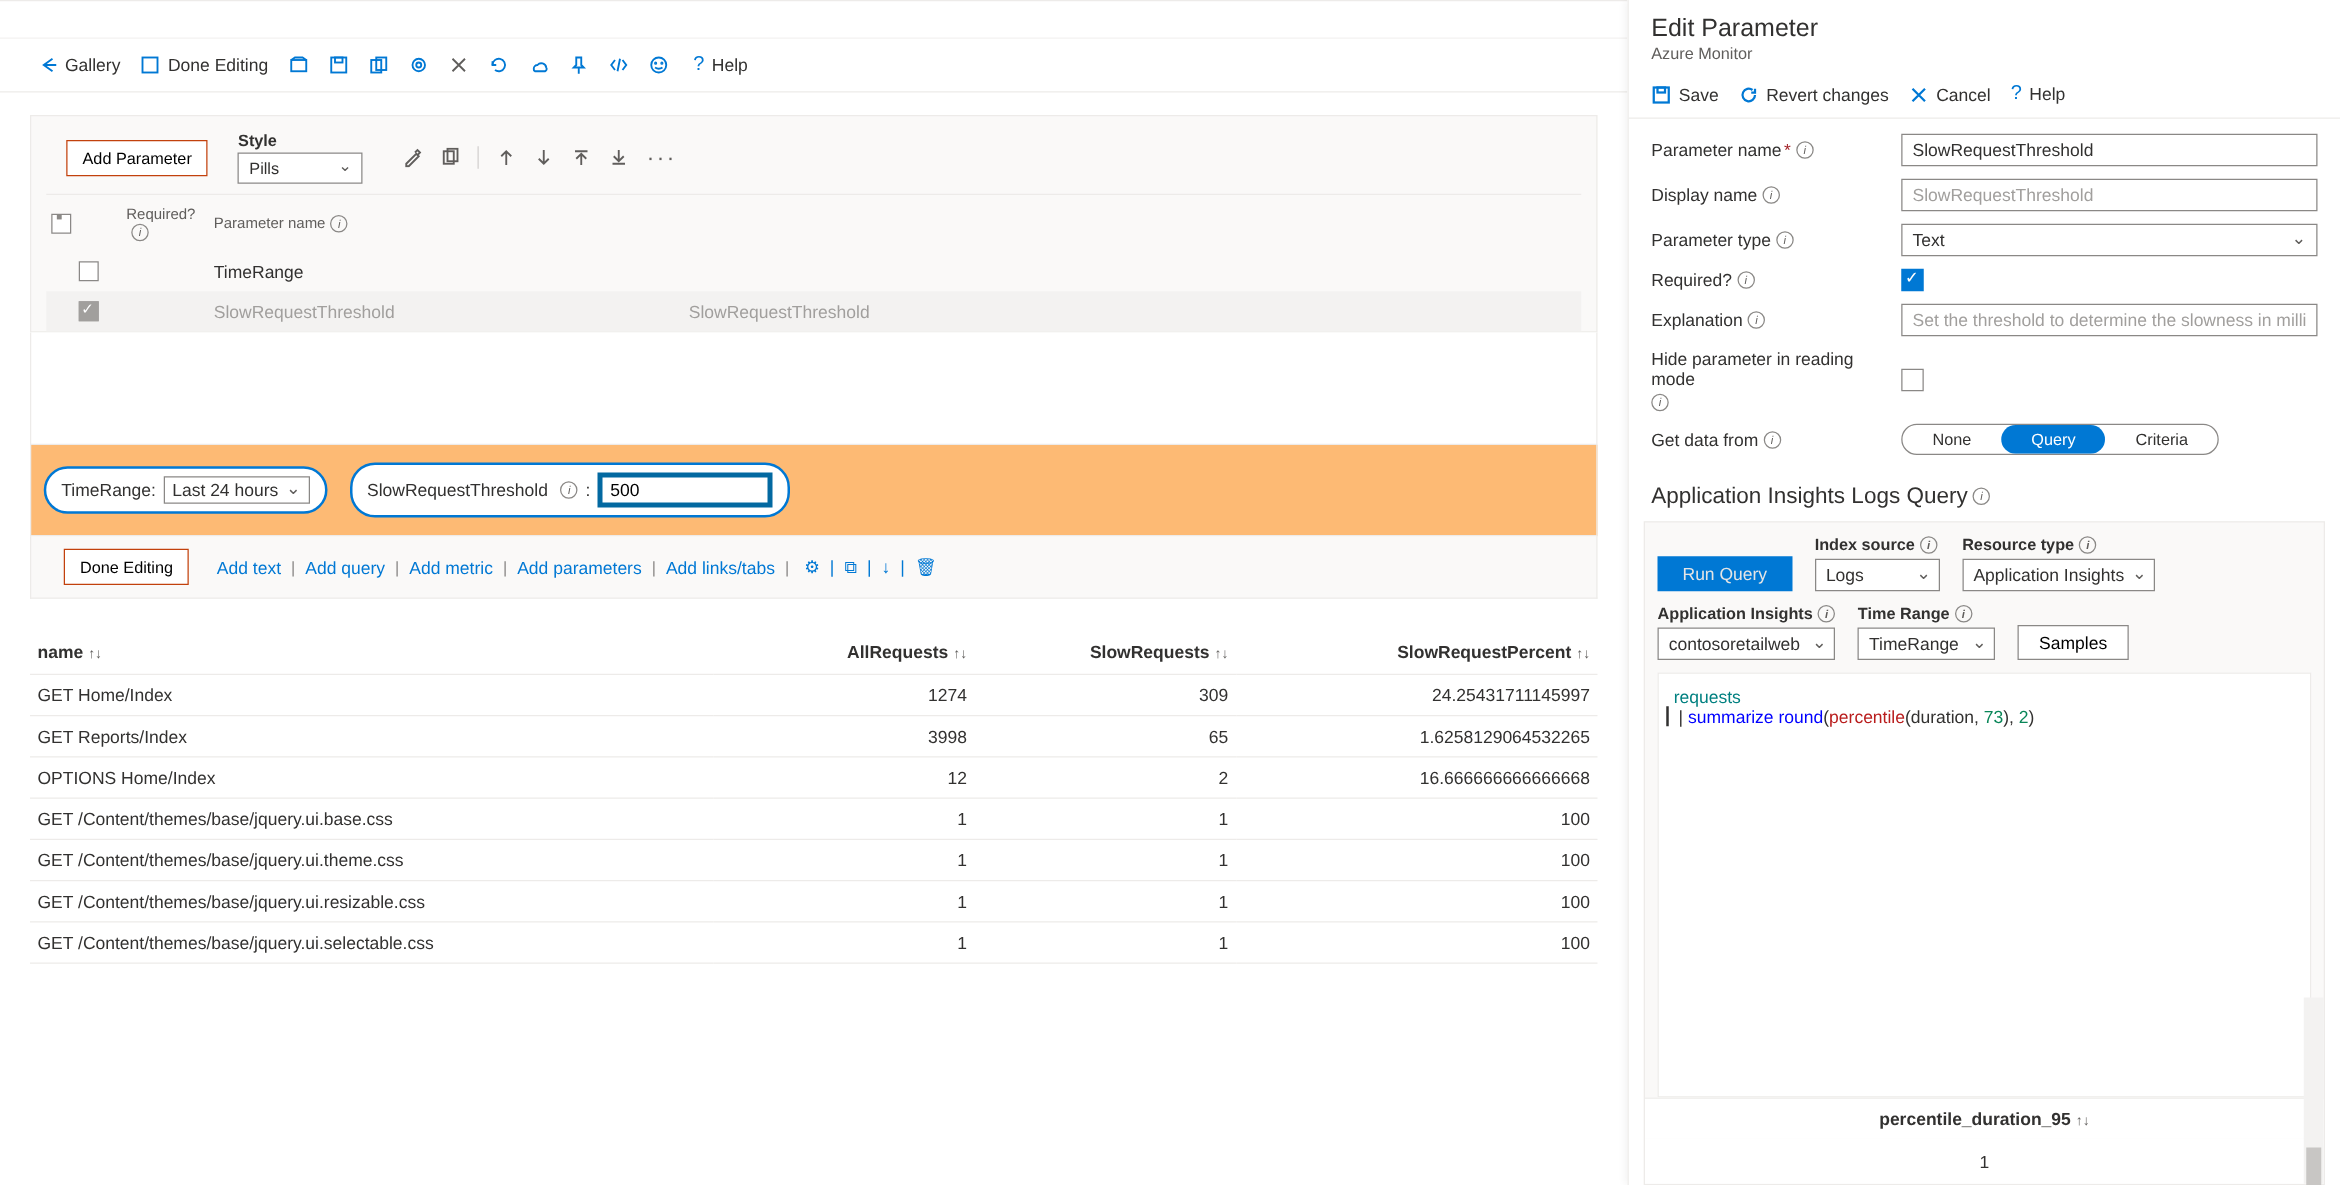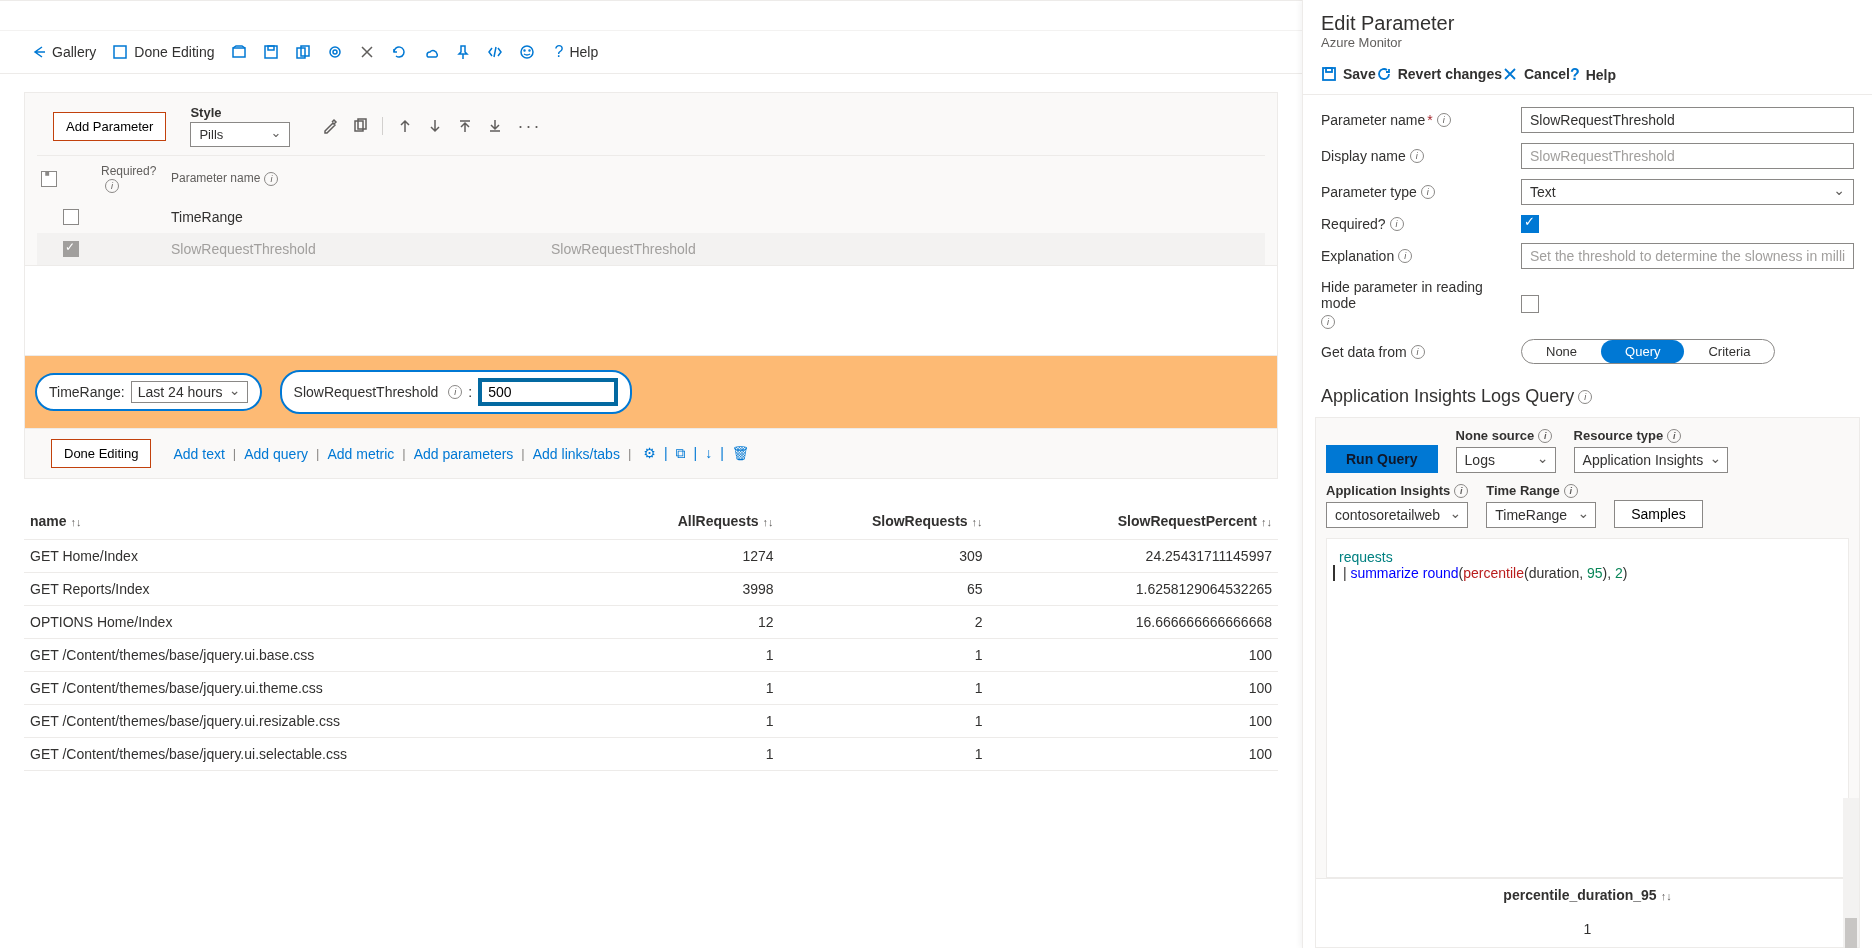--- a/index.html
+++ b/index.html
@@ -54,21 +54,21 @@
   .data-table th { text-align:left; font-weight:600; padding:10px 6px; border-bottom:1px solid #edebe9; color:#323130;}
   .data-table th.r { text-align:right;}
   .data-table td { padding:8px 6px; border-bottom:1px solid #edebe9;}
   .data-table td.r { text-align:right;}
   .sort { font-size:11px; color:#605e5c; margin-left:4px;}
 
   .side { width:570px; border-left:1px solid #edebe9; display:flex; flex-direction:column; background:#fff; box-shadow:-2px 0 6px rgba(0,0,0,.05);}
   .side-head { padding:12px 18px 6px 18px;}
   .side-head h2{margin:0; font-size:20px; font-weight:400;}
   .side-head .sub{color:#605e5c; font-size:13px;}
-  .side-toolbar { display:flex; padding:10px 18px; border-bottom:1px solid #edebe9; align-items:flex-start; font-size:14px;font-weight:bold;}
+  .side-toolbar { display:flex; gap:16px; padding:10px 18px; border-bottom:1px solid #edebe9; align-items:flex-end; font-size:14px;}
   .stbtn { display:flex; align-items:center; gap:6px; color:#323130; cursor:pointer;}
   .stbtn svg{width:16px;height:16px;fill:none;stroke:#0078d4;stroke-width:1.8;}
   .form { padding:12px 18px; display:flex; flex-direction:column; gap:10px;}
   .frow { display:flex; align-items:center;}
   .flabel { width:200px; font-size:14px; display:flex; align-items:center;}
   .req { color:#a4262c; margin-left:2px;}
   .finput { flex:1; border:1px solid #8a8886; padding:4px 8px; font-size:14px; color:#323130; background:#fff;}
   .finput::placeholder{color:#a19f9d;}
   .fselect { flex:1; border:1px solid #8a8886; padding:4px 8px; font-size:14px; position:relative; background:#fff;}
   .fselect::after{content:"⌄"; position:absolute; right:8px; top:2px; color:#605e5c;}
@@ -78,21 +78,21 @@
   .seg { display:flex; border:1px solid #8a8886; border-radius:14px; overflow:hidden; font-size:13px;}
   .seg span { padding:4px 24px; cursor:pointer;}
   .seg span.on { background:#0078d4; color:#fff; border-radius:12px;}
   .section-title { padding:10px 18px 4px 18px; font-size:18px; font-weight:400; display:flex; align-items:center;}
   .query-box { margin:6px 12px 0 12px; border:1px solid #edebe9; flex:1; display:flex; flex-direction:column; background:#faf9f8;}
   .q-controls { padding:10px; display:flex; flex-wrap:wrap; gap:10px 18px; align-items:flex-end;}
   .qcol { display:flex; flex-direction:column; gap:4px;}
   .qlabel { font-size:13px; font-weight:600; display:flex; align-items:center;}
   .qselect { border:1px solid #8a8886; background:#fff; padding:4px 24px 4px 8px; position:relative; min-width:100px; font-size:14px;}
   .qselect::after{content:"⌄"; position:absolute; right:6px; top:2px; color:#605e5c;}
-  .run-btn { background:#0078d4; color:#0f172a; border:none; padding:6px 20px; font-weight:700; cursor:pointer; font-size:14px;}
+  .run-btn { background:#0078d4; color:#e5e5e5; border:none; padding:6px 20px; font-weight:400; cursor:pointer; font-size:14px;}
   .samples-btn { background:#fff; border:1px solid #8a8886; padding:5px 16px; font-size:14px; cursor:pointer;}
   .code-area { background:#fff; border:1px solid #edebe9; margin:0 10px; flex:1; padding:10px 12px; font-family:Consolas,monospace; font-size:14px; position:relative;}
   .kw-teal{color:#008080;} .kw-blue{color:#0000ff;} .kw-green{color:#b91c1c;} .kw-num{color:#098658;}
   .cursor-bar { position:absolute; left:6px; top:26px; width:2px; height:16px; background:#323130;}
   .result-head { padding:8px 10px; background:#fff; border-top:1px solid #edebe9; text-align:center; font-weight:600; font-size:14px;}
   .result-row { padding:10px; background:#fff; text-align:center; font-size:14px;}
   .scrollbar { position:absolute; right:0; top:380px; bottom:0; width:16px; background:#f3f2f1;}
   .scrollbar .thumb{position:absolute; left:2px; right:2px; top:120px; height:120px; background:#c8c6c4;}
 </style>
 </head>
@@ -423,21 +423,21 @@
         <span>Application Insights Logs Query</span>
         <span class="info-i">i</span>
       </div>
     <div class="query-box" style="position:relative">
       <div class="q-controls">
         <div class="qcol" style="justify-content:flex-end">
           <button class="run-btn">Run Query</button>
         </div>
         <div class="qcol">
           <div class="qlabel">
-              <span>None source</span>
+              <span>Index source</span>
               <span class="info-i">i</span>
             </div>
           <div class="qselect">Logs</div>
         </div>
         <div class="qcol">
           <div class="qlabel">
               <span>Resource type</span>
               <span class="info-i">i</span>
             </div>
           <div class="qselect">Application Insights</div>
@@ -455,21 +455,21 @@
               <span class="info-i">i</span>
             </div>
           <div class="qselect" style="min-width:110px">TimeRange</div>
         </div>
         <div class="qcol" style="justify-content:flex-end">
           <button class="samples-btn">Samples</button>
         </div>
       </div>
       <div class="code-area">
         <div><span class="kw-teal">requests</span></div>
-        <div><span class="cursor-bar"></span>&nbsp;| <span class="kw-blue">summarize</span> <span class="kw-blue">round</span>(<span class="kw-green">percentile</span><span>(duration, </span><span class="kw-num">95</span><span>), </span><span class="kw-num">2</span><span>)</span></div>
+        <div><span class="cursor-bar"></span>&nbsp;| <span class="kw-blue">summarize</span> <span class="kw-blue">round</span>(<span class="kw-green">percentile</span><span>(duration, </span><span class="kw-num">73</span><span>), </span><span class="kw-num">2</span><span>)</span></div>
       </div>
       <div class="result-head"><span>percentile_duration_95</span><span class="sort">↑↓</span></div>
       <div class="result-row">1</div>
       <div class="scrollbar">
           <div class="thumb"></div>
         </div>
     </div>
   </div>
 </div>
 

